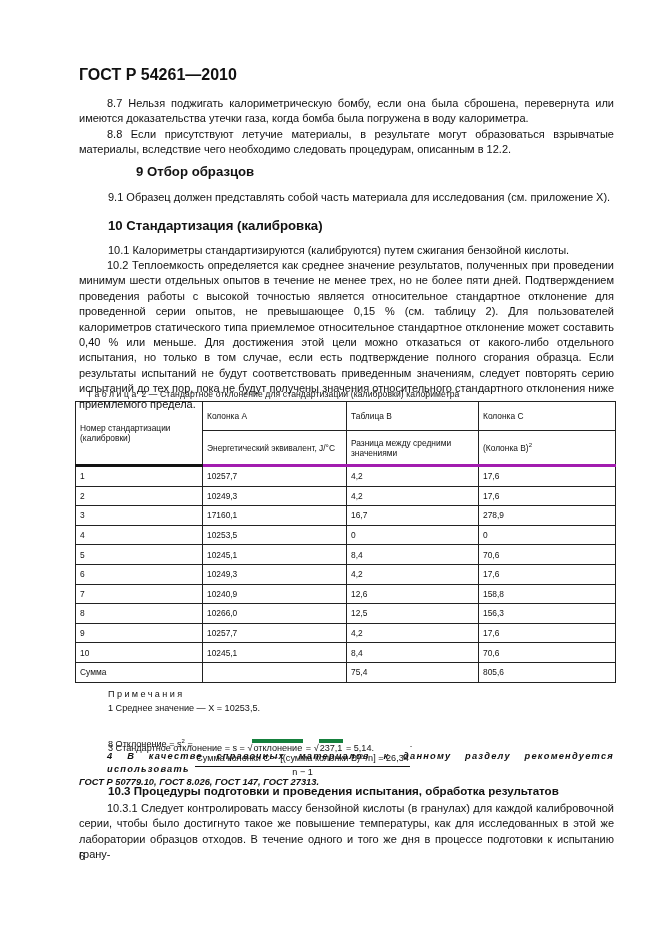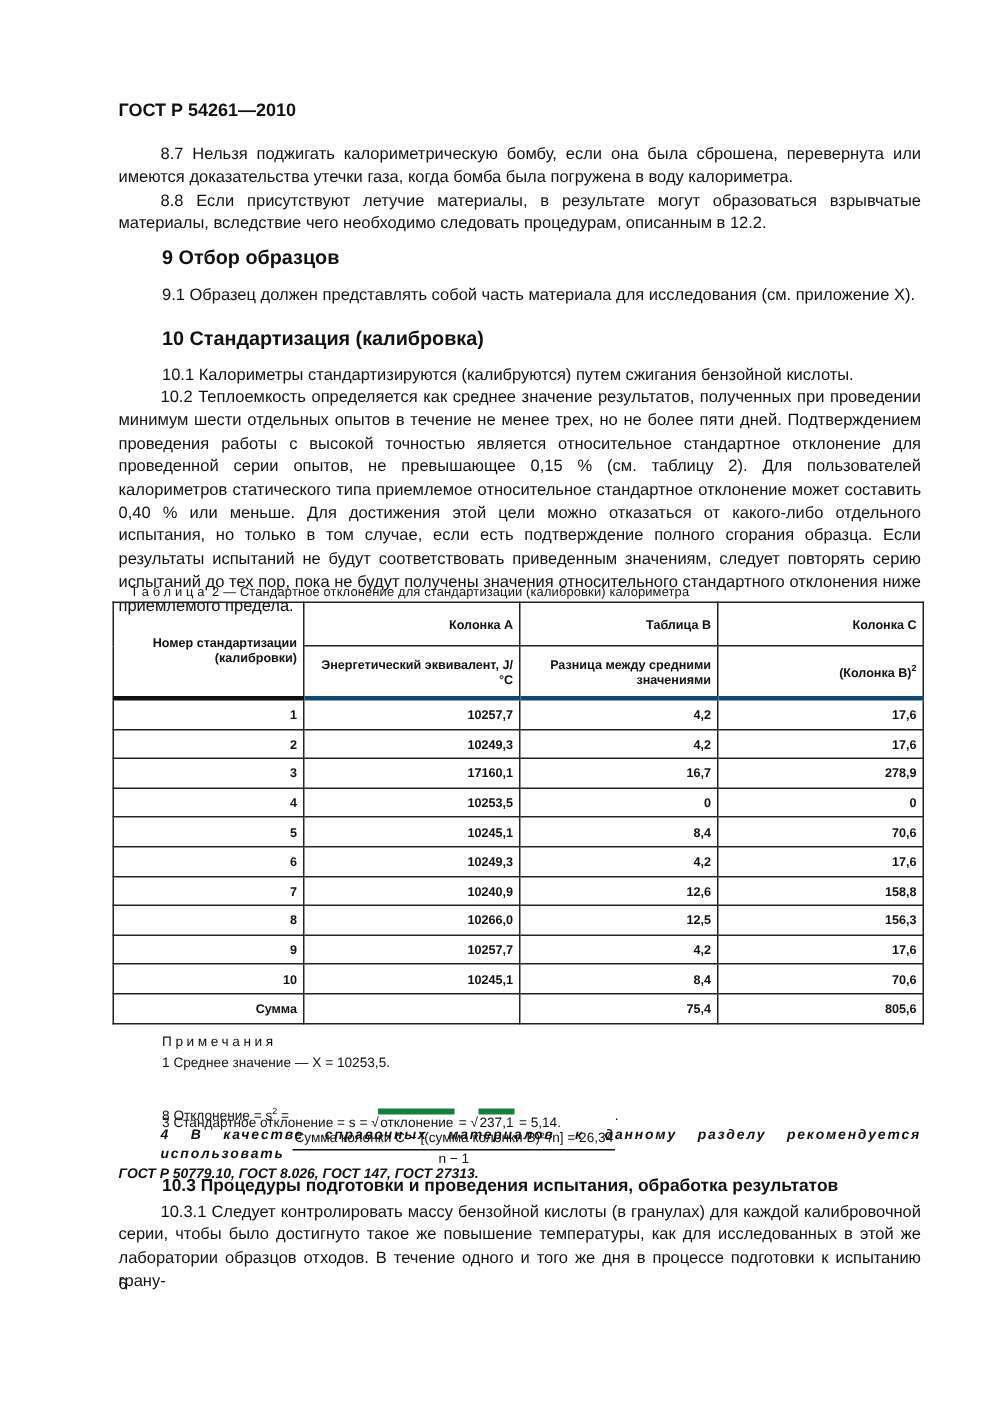--- a/index.html
+++ b/index.html
@@ -11,21 +11,21 @@
       width: 661px;
       height: 936px;
       position: relative;
       overflow: hidden;
       font-family: "Liberation Sans", sans-serif;
       color: #111;
     }
     .abs { position: absolute; }
     .std-id {
       left: 79px; top: 66px;
-      font-size: 12px; font-weight: bold;
+      font-size: 16px; font-weight: bold;
     }
     .para {
       left: 79px; width: 535px;
       font-size: 11px;
       line-height: 15.4px;
       text-align: justify;
     }
     .para .indent { display: inline-block; width: 28px; }
     .h2 {
       left: 108px;
@@ -44,28 +44,28 @@
     table.calib {
       position: absolute;
       left: 75px; top: 401px;
       width: 540px;
       border-collapse: collapse;
       font-size: 8.4px;
       table-layout: fixed;
     }
     table.calib td, table.calib th {
       border: 1px solid #222;
-      text-align: right;
+      text-align: left;
       vertical-align: middle;
-      font-weight: bold;
+      font-weight: normal;
       padding: 0 4px;
     }
     table.calib tr.head1 th { height: 28px; }
     table.calib tr.head2 th { height: 33px; }
-    table.calib tr.head2 th { border-bottom: 3px solid #0c4a6e; }
+    table.calib tr.head2 th { border-bottom: 3px solid #a21caf; }
     table.calib th.rowhead { border-bottom: 3px solid #111; }
     table.calib tbody td { height: 18.6px; }
     .notes {
       left: 108px; top: 687px;
       font-size: 9.1px;
       line-height: 14px;
     }
     .notes .title { letter-spacing: 2.4px; }
     .frac {
       display: inline-block;
@@ -100,21 +100,21 @@
   </style>
 </head>
 <body>
 
 <div class="abs std-id">ГОСТ Р 54261—2010</div>
 
 <div class="abs para" style="top:96px;"><span class="indent"></span><span>8.7  Нельзя поджигать калориметрическую бомбу, если она была сброшена, перевернута или имеются доказательства утечки газа, когда бомба была погружена в воду калориметра.</span></div>
 
 <div class="abs para" style="top:127px;"><span class="indent"></span><span>8.8  Если присутствуют летучие материалы, в результате могут образоваться взрывчатые материалы, вследствие чего необходимо следовать процедурам, описанным в 12.2.</span></div>
 
-<div class="abs h2" style="top:164px;">9  Отбор образцов</div>
+<div class="abs h2" style="top:164px;margin-left:28px;">9  Отбор образцов</div>
 
 <div class="abs para" style="top:190px; left:108px; width:506px;">9.1  Образец должен представлять собой часть материала для исследования (см. приложение Х).</div>
 
 <div class="abs h2" style="top:218px;">10  Стандартизация (калибровка)</div>
 
 <div class="abs para" style="top:243px; left:108px; width:506px;">10.1  Калориметры стандартизируются (калибруются) путем сжигания бензойной кислоты.</div>
 
 <div class="abs para" style="top:258px;"><span class="indent"></span><span>10.2  Теплоемкость определяется как среднее значение результатов, полученных при проведении минимум шести отдельных опытов в течение не менее трех, но не более пяти дней. Подтверждением проведения работы с высокой точностью является относительное стандартное отклонение для проведенной серии опытов, не превышающее 0,15 % (см. таблицу 2). Для пользователей калориметров статического типа приемлемое относительное стандартное отклонение может составить 0,40 % или меньше. Для достижения этой цели можно отказаться от какого-либо отдельного испытания, но только в том случае, если есть подтверждение полного сгорания образца. Если результаты испытаний не будут соответствовать приведенным значениям, следует повторять серию испытаний до тех пор, пока не будут получены значения относительного стандартного отклонения ниже приемлемого предела.</span></div>
 
 <div class="abs table-caption"><span class="spaced">Таблица</span><span> 2 — Стандартное отклонение для стандартизации (калибровки) калориметра</span></div>

